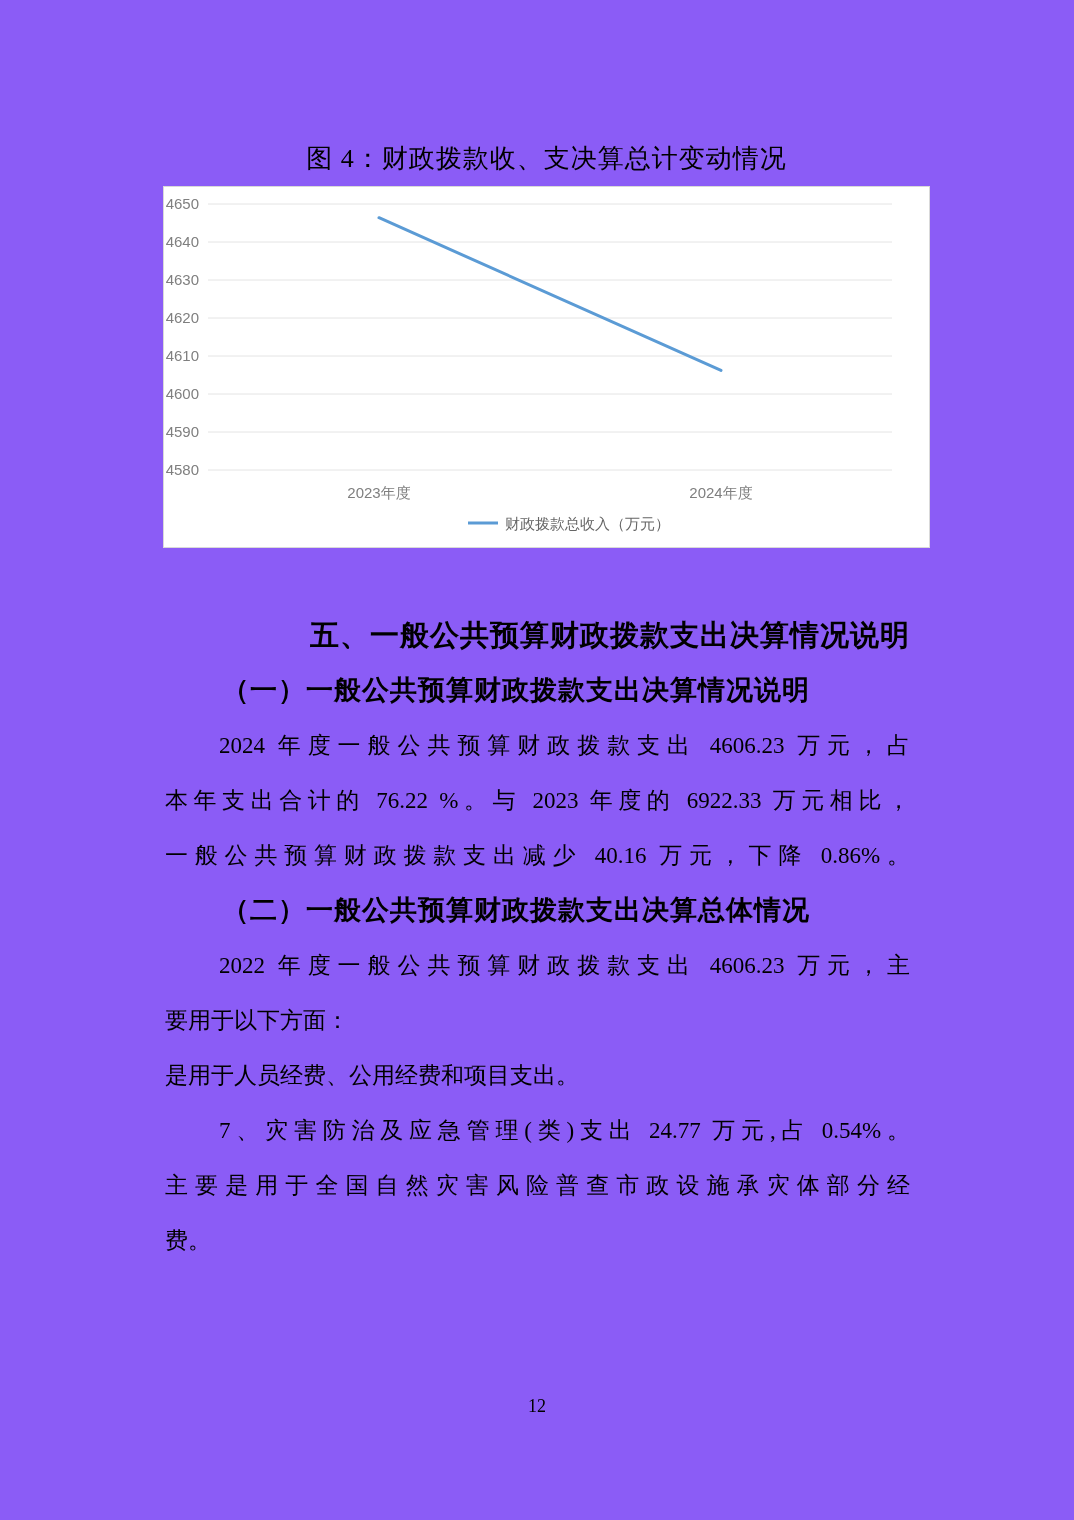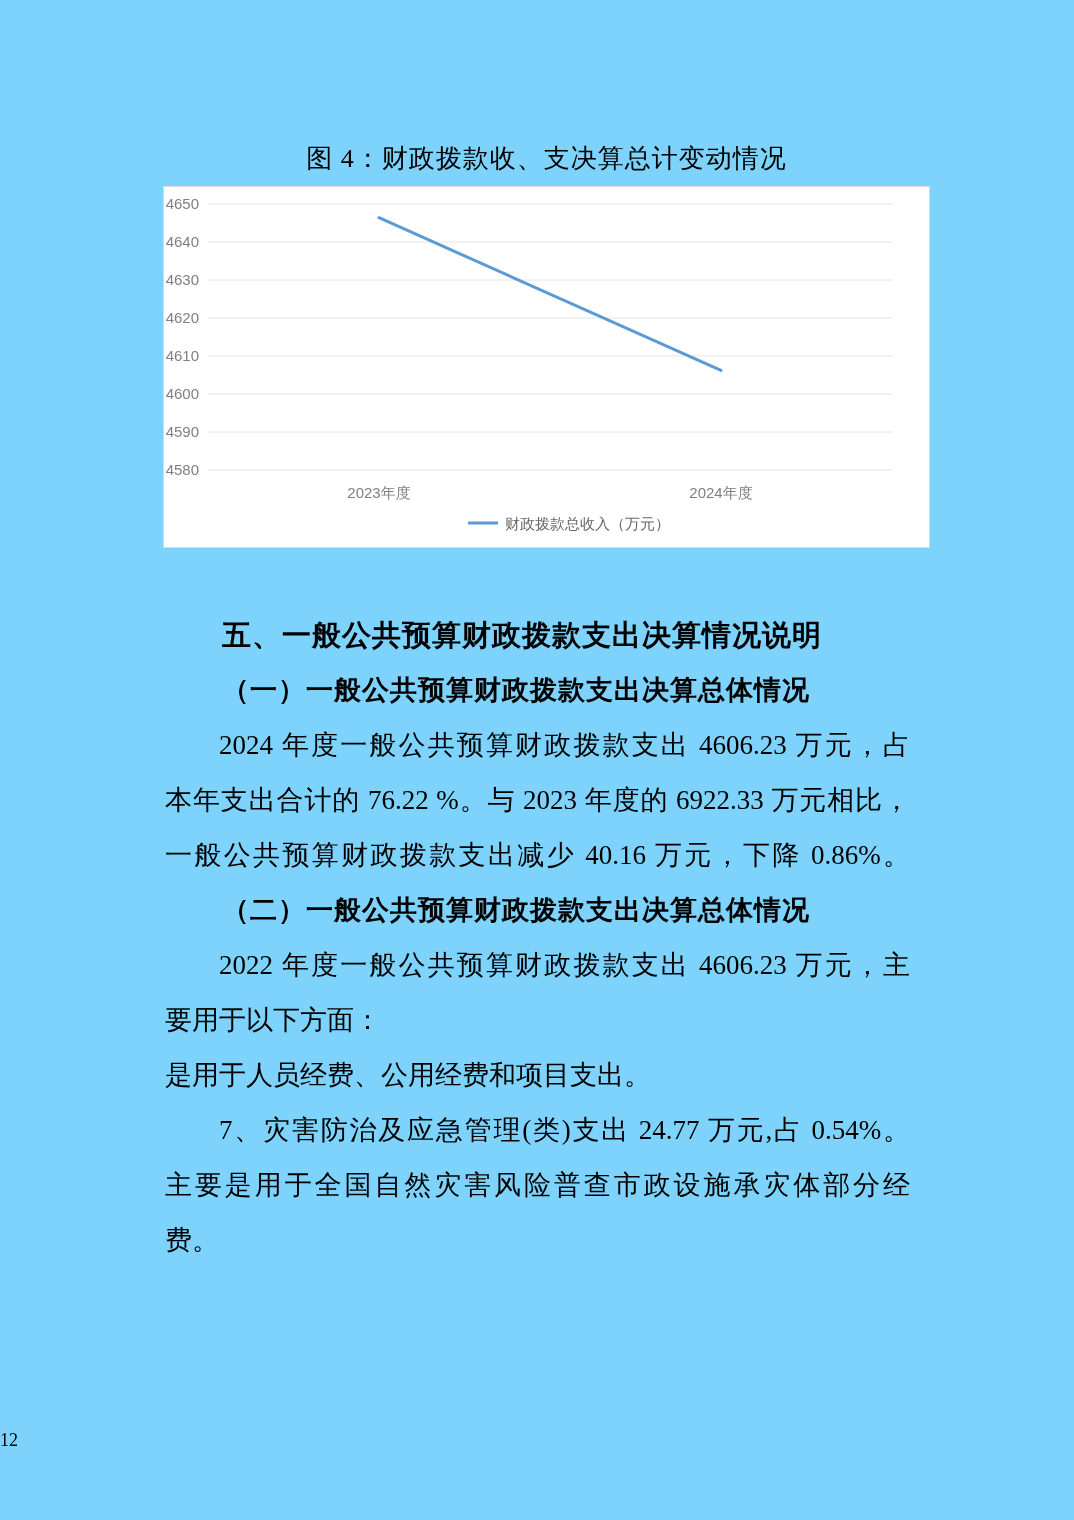--- a/index.html
+++ b/index.html
@@ -1,20 +1,20 @@
 <!DOCTYPE html>
 <html><head>
 <meta charset="utf-8">
 <style>
   html,body{margin:0;padding:0;background:#fff;}
   .page{
     position:relative;
     width:1074px;
     height:1520px;
-    background:#7dd3fc;
+    background:#8b5cf6;
     font-family:"Liberation Serif", serif;
     color:#000;
     overflow:hidden;
   }
   .figure-title{
     position:absolute;
     top:141px;
     left:163px;
     width:767px;
     text-align:center;
@@ -34,50 +34,50 @@
   }
   .content{
     position:absolute;
     top:608px;
     left:165px;
     width:745px;
   }
   .line{
     height:55px;
     line-height:55px;
-    font-size:27px;
+    font-size:23px;
     overflow:hidden;
   }
   .just{
     text-align:justify;
     text-align-last:justify;
   }
   .indent{ padding-left:54px; }
   .h1{
     font-family:"Liberation Sans", sans-serif;
     font-weight:bold;
     font-size:29px;
     padding-left:57px;
     letter-spacing:1px;
+    text-align:right;
   }
   .h2{
     font-weight:bold;
     font-size:27px;
     padding-left:57px;
     letter-spacing:1px;
   }
   .page-number{
     position:absolute;
     top:1396px;
     left:0;
     width:1074px;
-    text-align:left;
+    text-align:center;
     font-size:18px;
     color:#000;
-    margin-top:34px;
   }
 </style>
 </head>
 <body>
 
 <div class="page">
 
   <div class="figure-title">图 4：财政拨款收、支决算总计变动情况</div>
 
   <div class="chart-box">
@@ -101,21 +101,21 @@
         <text x="215" y="311" text-anchor="middle" font-size="15" font-family="Liberation Sans, sans-serif" fill="#7f7f7f">2023年度</text>
         <text x="557" y="311" text-anchor="middle" font-size="15" font-family="Liberation Sans, sans-serif" fill="#7f7f7f">2024年度</text>
         <polyline points="215,30.717999999998757 557,183.32600000000167" fill="none" stroke="#5b9bd5" stroke-width="3" stroke-linecap="round"></polyline>
         <line x1="304" x2="334" y1="336" y2="336" stroke="#5b9bd5" stroke-width="3"></line>
         <text x="341" y="342" font-size="15" font-family="Liberation Sans, sans-serif" fill="#666666">财政拨款总收入（万元）</text>
       </svg>
   </div>
 
   <div class="content">
     <div class="line h1">五、一般公共预算财政拨款支出决算情况说明</div>
-    <div class="line h2">（一）一般公共预算财政拨款支出决算总体情况</div>
+    <div class="line h2">（一）一般公共预算财政拨款支出决算情况说明</div>
     <div class="line indent just">2024 年度一般公共预算财政拨款支出 4606.23 万元，占</div>
     <div class="line just">本年支出合计的 76.22 %。与 2023 年度的 6922.33 万元相比，</div>
     <div class="line just">一般公共预算财政拨款支出减少 40.16 万元，下降 0.86%。</div>
     <div class="line h2">（二）一般公共预算财政拨款支出决算总体情况</div>
     <div class="line indent just">2022 年度一般公共预算财政拨款支出 4606.23 万元，主</div>
     <div class="line">要用于以下方面：</div>
     <div class="line">是用于人员经费、公用经费和项目支出。</div>
     <div class="line indent just">7、灾害防治及应急管理(类)支出 24.77 万元,占 0.54%。</div>
     <div class="line just">主要是用于全国自然灾害风险普查市政设施承灾体部分经</div>
     <div class="line">费。</div>

